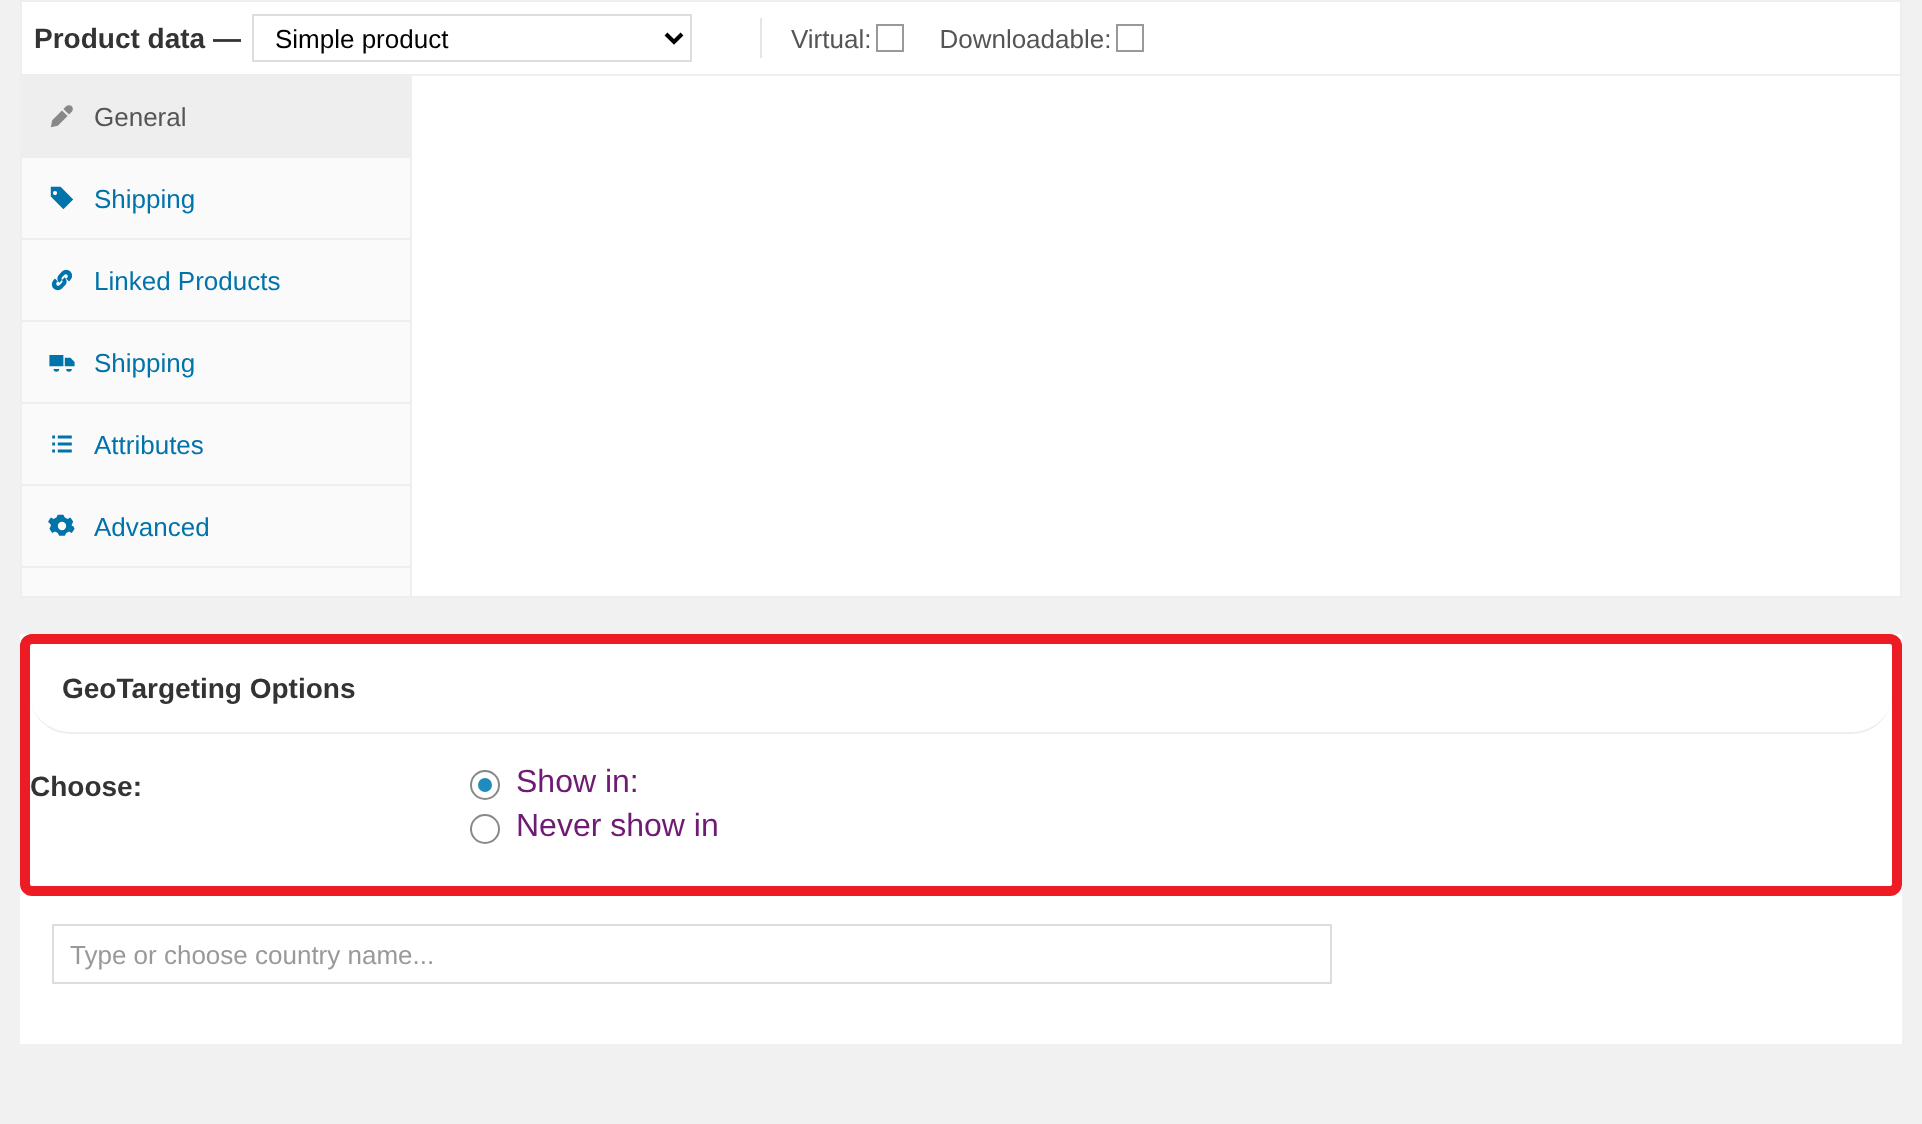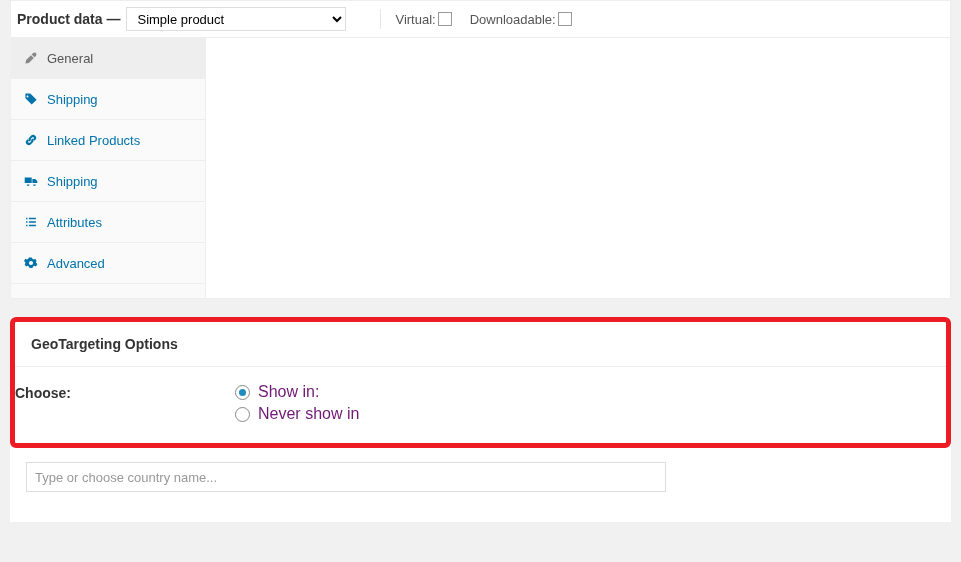--- a/index.html
+++ b/index.html
@@ -17,21 +17,21 @@
     .tab.active { background: #eee; color: #555; }
     .tab .icon { width: 16px; height: 16px; margin-right: 8px; display: inline-flex; align-items: center; justify-content: center; }
     .content { flex: 1; padding: 18px 0 18px 18px; }
     .row { display: flex; align-items: center; margin-bottom: 22px; }
     .row-label { width: 150px; font-size: 13px; color: #666; }
     .row-input { width: 310px; height: 30px; border: 1px solid #ddd; padding: 0 6px; font-size: 13px; }
     .sched { color: #0073aa; text-decoration: underline; font-style: italic; margin-left: 12px; cursor: pointer; }
     .gap { height: 18px; background: #f1f1f1; }
     .geo-panel { background: #fff; margin: 0 10px; padding: 0; }
     .geo-redbox { border: 5px solid #ed1c24; border-radius: 6px; padding: 0; margin: 0; position: relative; }
-    .geo-title { padding: 14px 16px; font-size: 14px; font-weight: 600; color: #333; border-bottom: 1px solid #eee; }
+    .geo-title { padding: 14px 16px; font-size: 14px; font-weight: 600; color: #333; border-bottom: 1px solid #eee; border-radius: 20px; }
     .geo-row { display: flex; align-items: flex-start; padding: 16px 0; }
     .geo-label { width: 220px; font-size: 14px; font-weight: 600; color: #333; padding-top: 2px; }
     .geo-field { flex: 1; }
     .radio-line { display: flex; align-items: center; margin-bottom: 4px; }
     .radio { width: 15px; height: 15px; border: 1px solid #888; border-radius: 50%; margin-right: 8px; display: inline-flex; align-items: center; justify-content: center; }
     .radio.selected::after { content: ""; width: 7px; height: 7px; background: #1e8cbe; border-radius: 50%; display: block; }
     .radio-label { font-size: 16px; color: #701a75; }
     .lower { padding: 0 16px 16px; }
     .lower .geo-row { padding: 14px 0; }
     .mselect { flex: 1; max-width: 640px; height: 30px; border: 1px solid #ddd; background: #fff; padding: 0 8px; font-size: 13px; color: #999; display: flex; align-items: center; }

